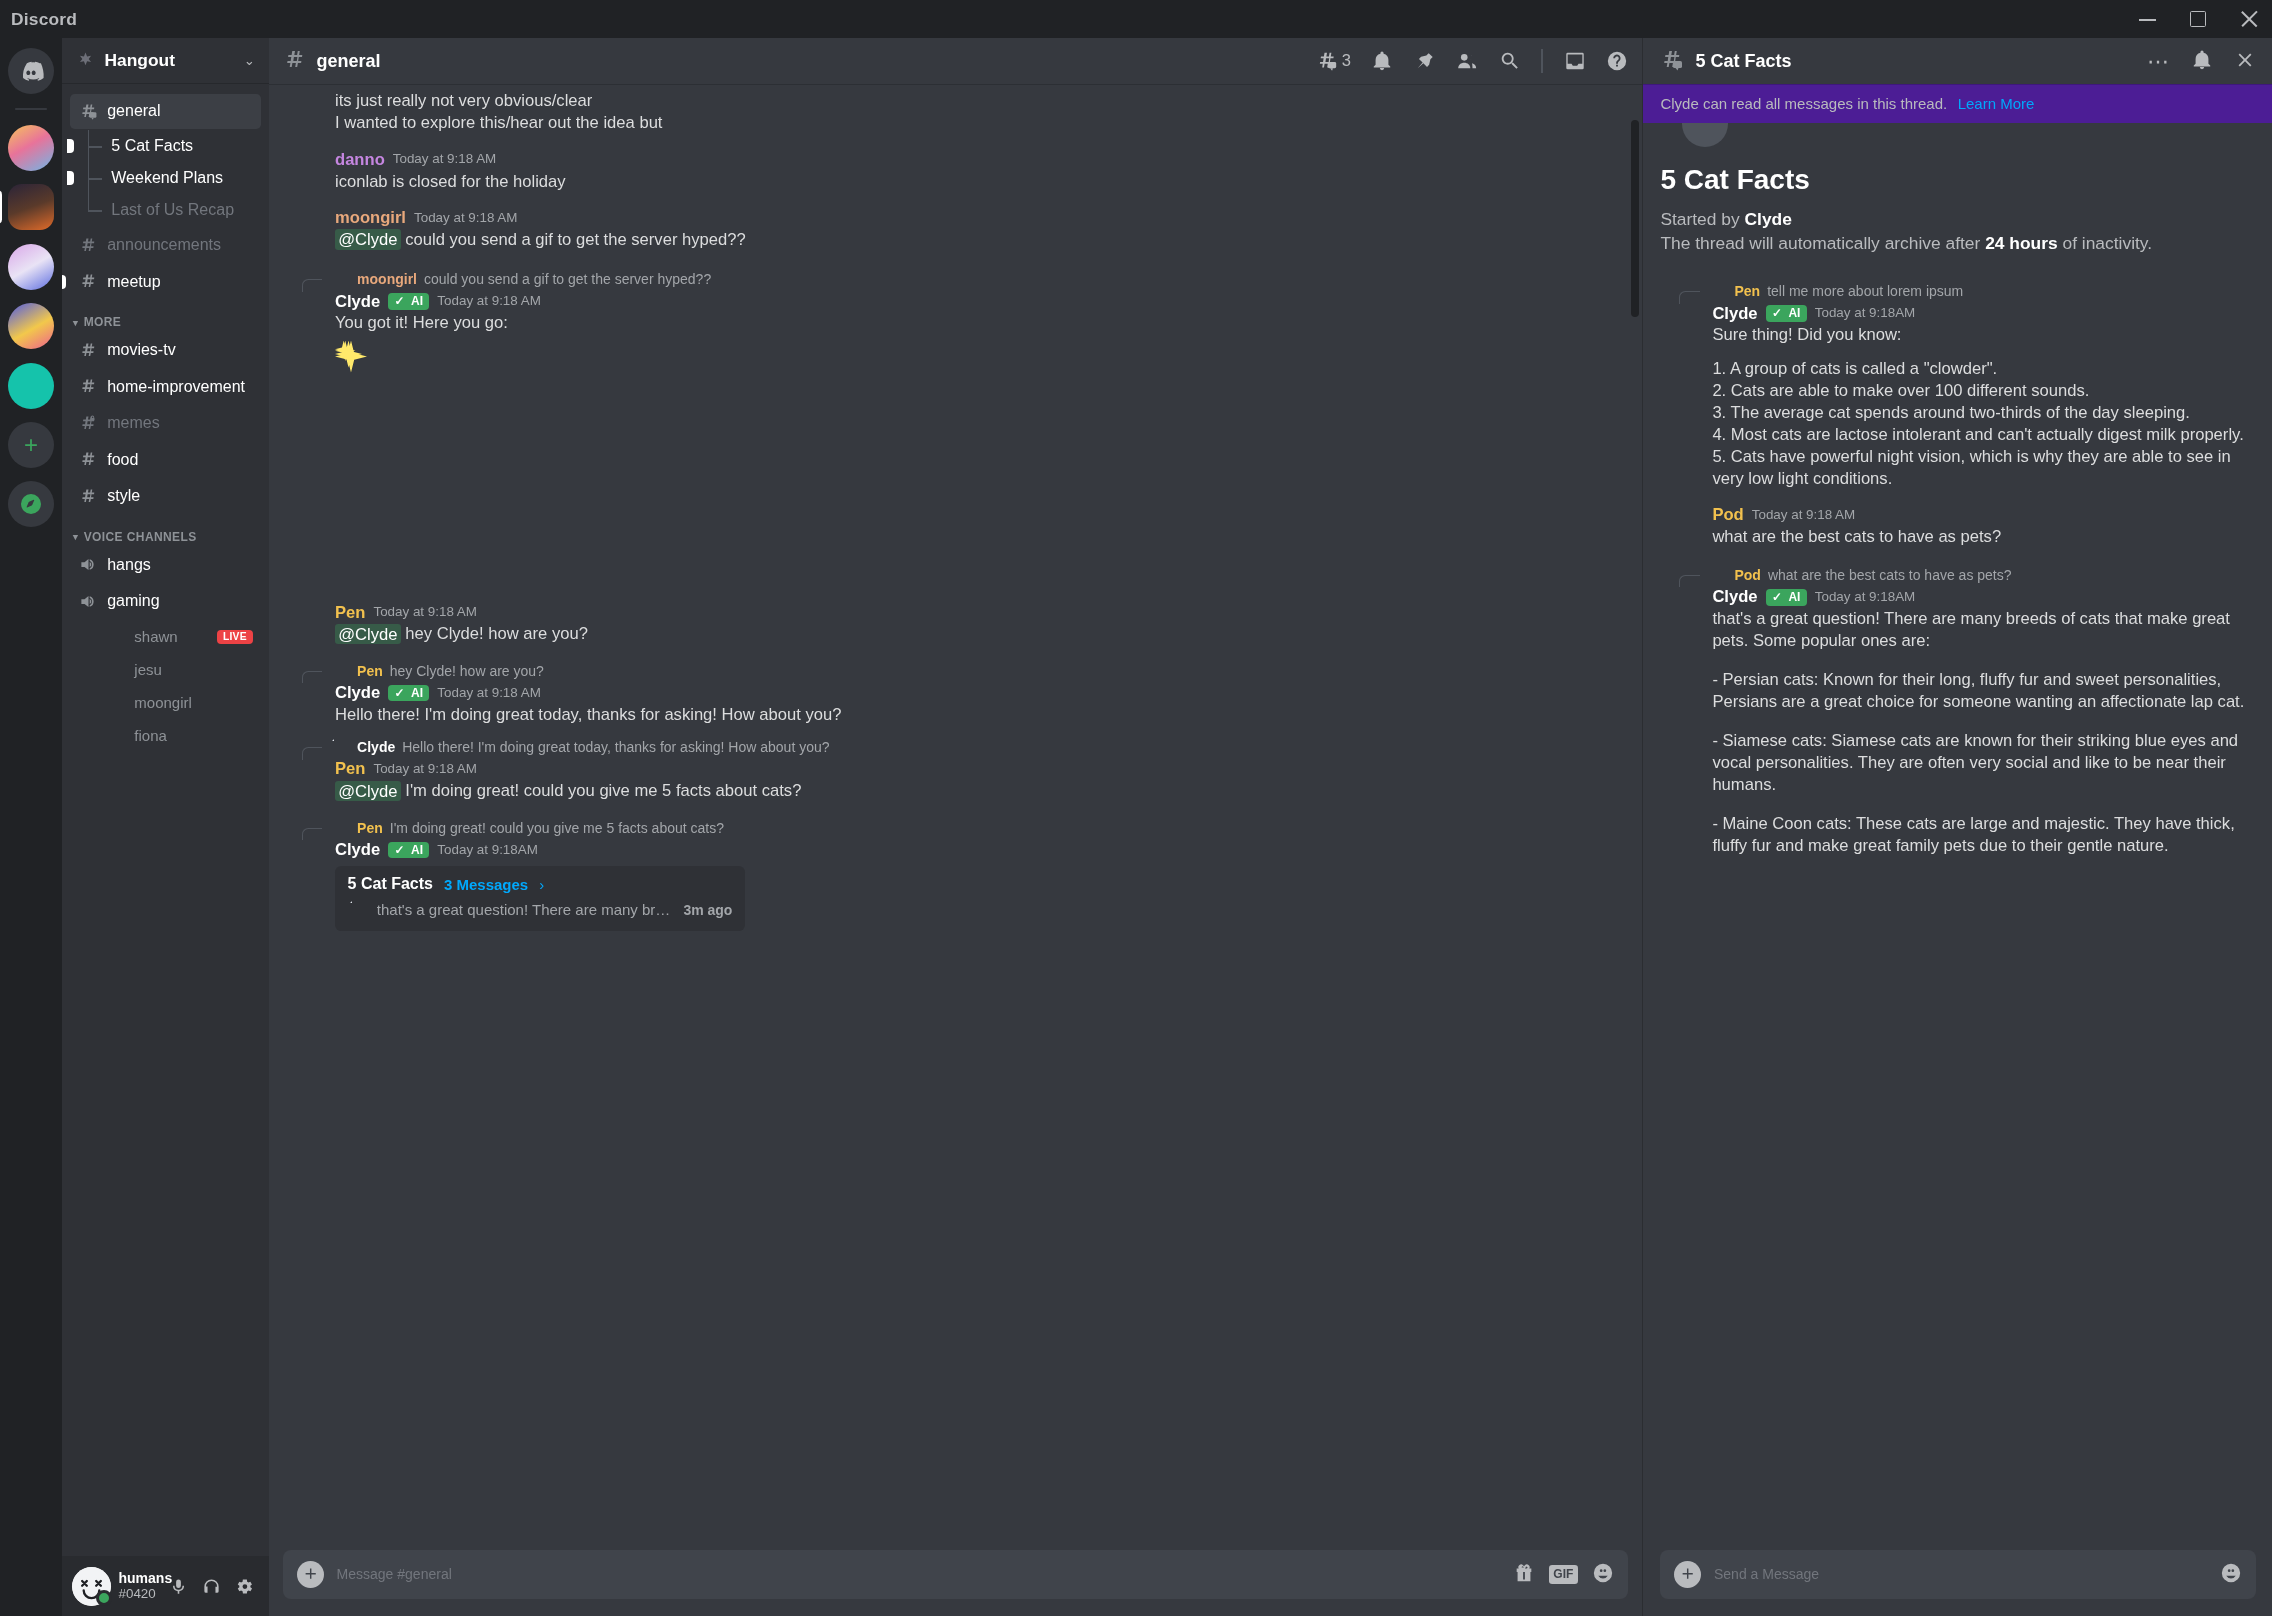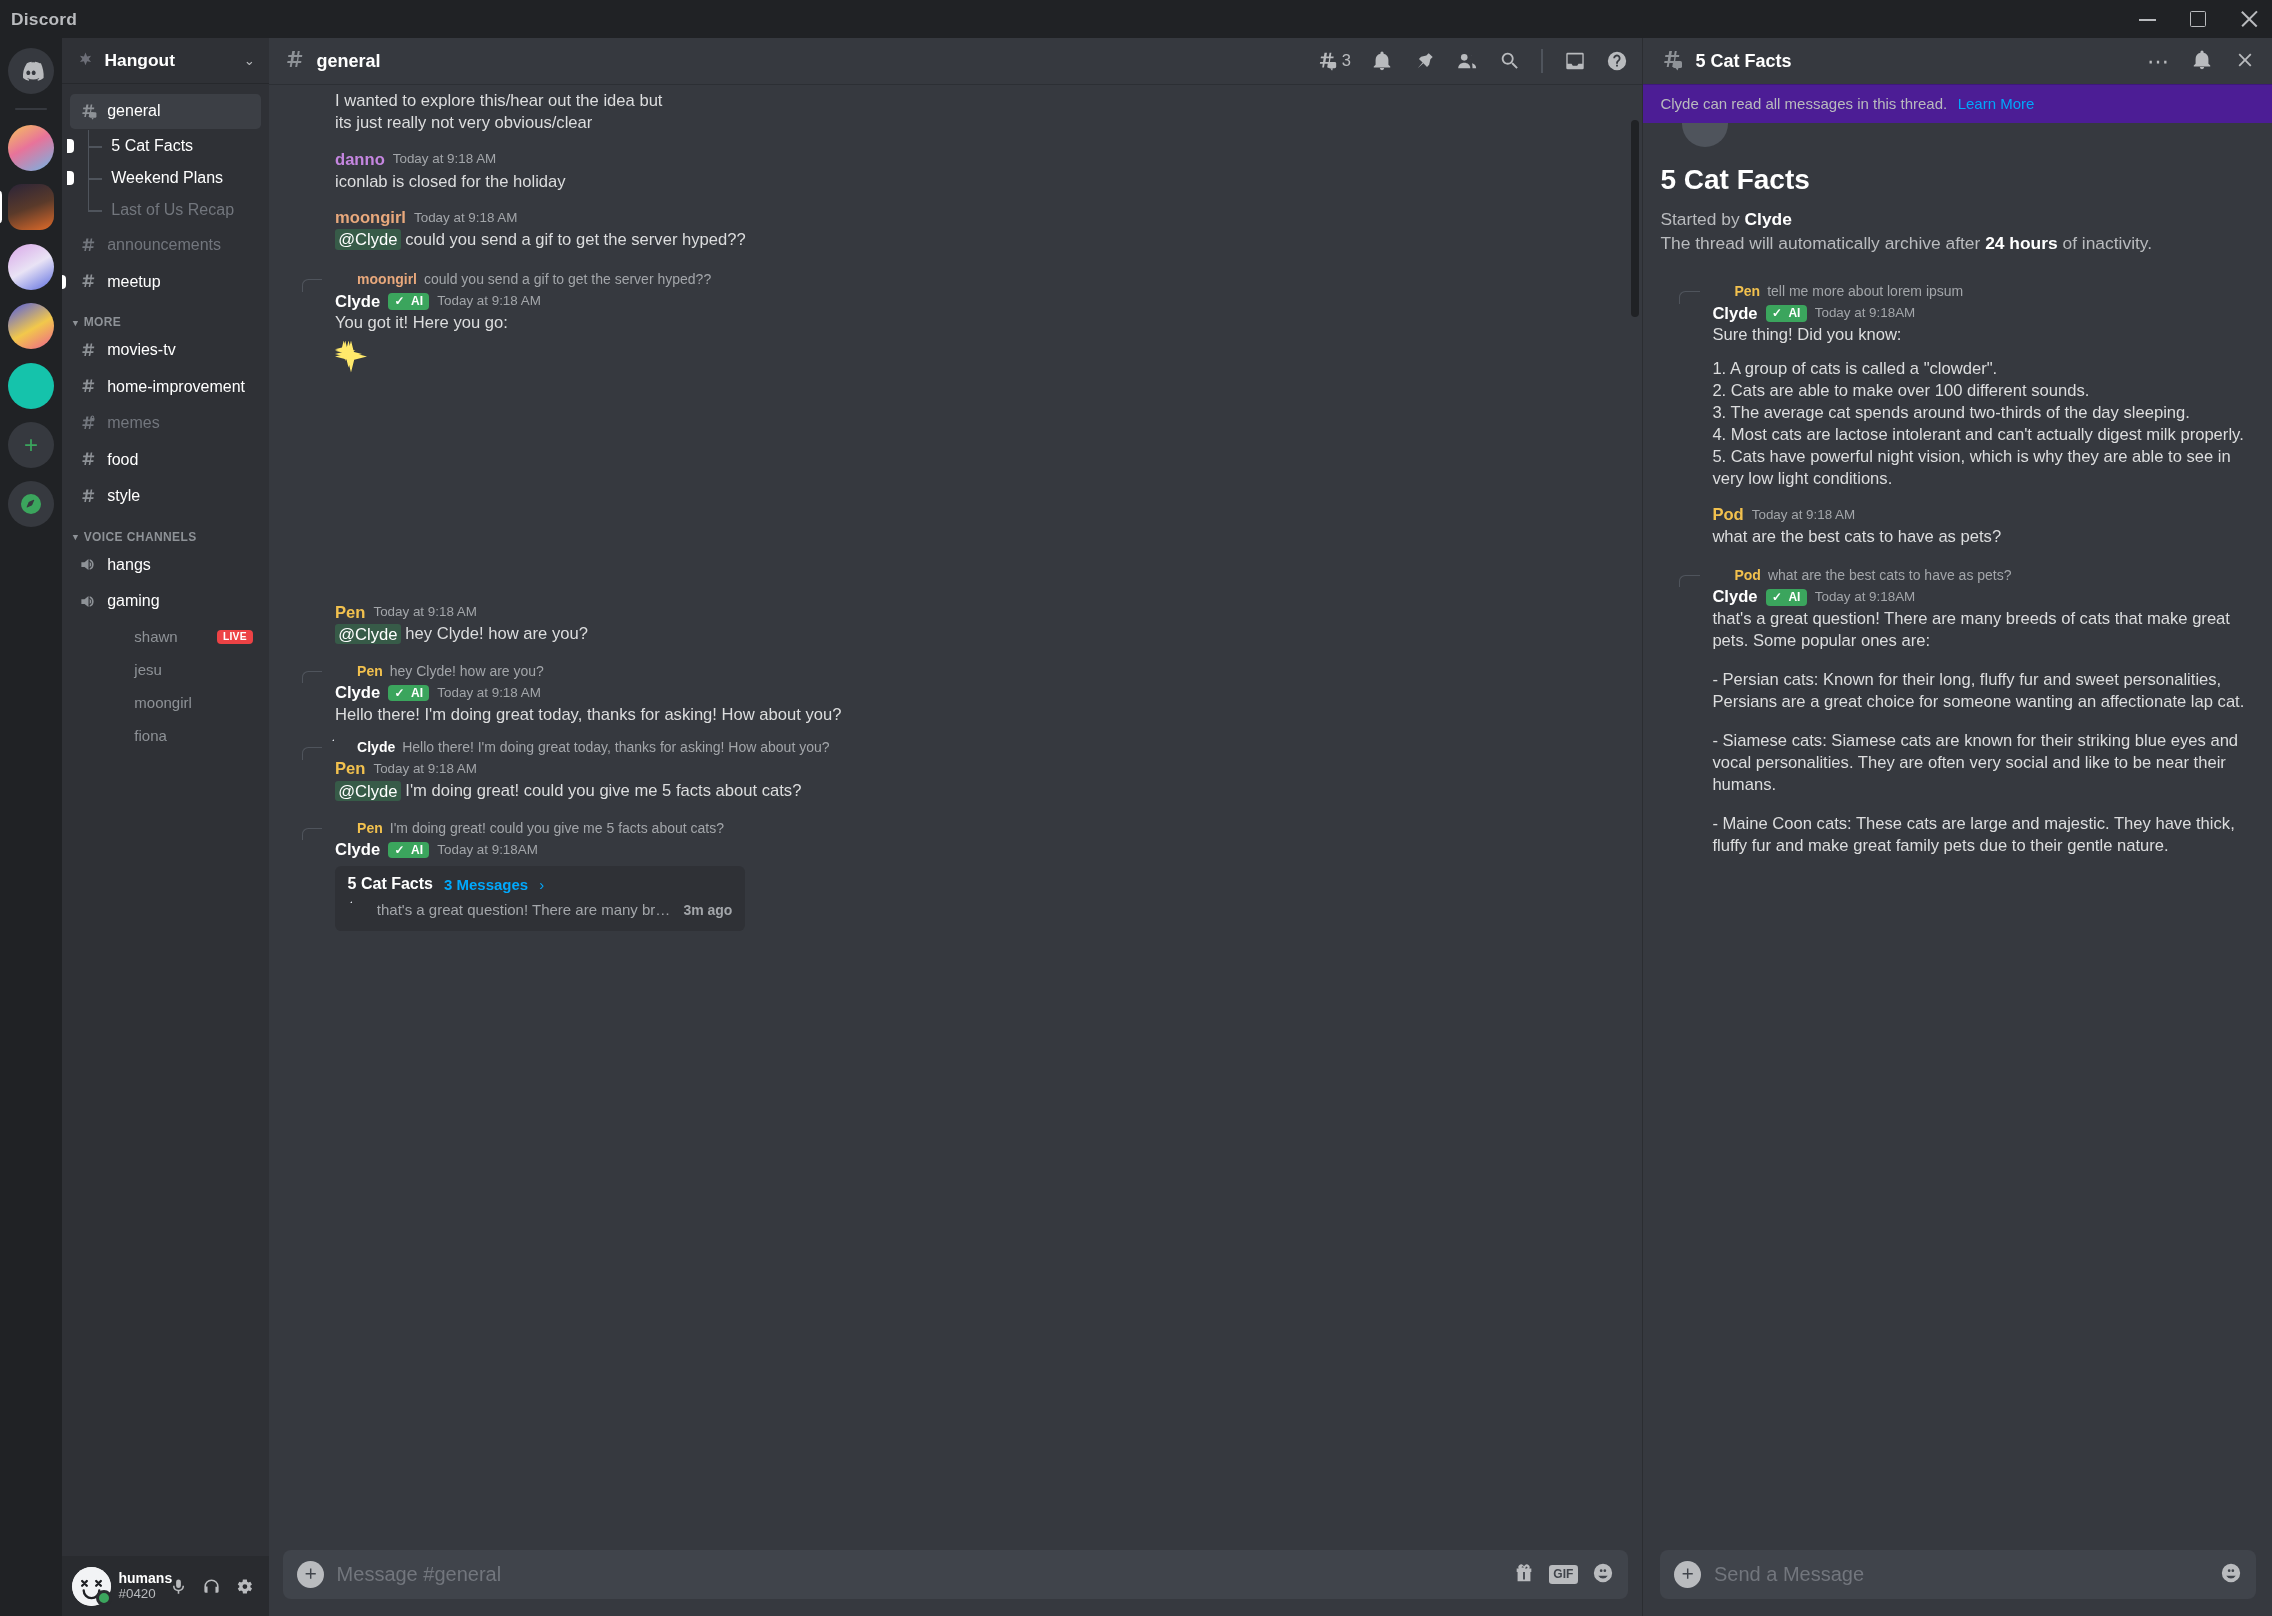--- a/index.html
+++ b/index.html
@@ -163,21 +163,21 @@
   .tc-prev { color: #a3a6aa; font-size: 15px; flex: 1; white-space: nowrap; overflow: hidden; text-overflow: ellipsis; }
   .tc-ago { color: #a3a6aa; font-size: 14px; font-weight: 600; }
 
   .composer-wrap { flex: 0 0 auto; padding: 11px 14px 17.4px 14px; }
   .composer {
     background: #40444b; border-radius: 8px; height: 49px; display: flex; align-items: center;
     padding: 0 14px; gap: 12.6px;
   }
   .comp-plus { width: 27px; height: 27px; border-radius: 50%; background: #b9bbbe; display: flex; align-items: center; justify-content: center; flex: 0 0 27px; }
   .comp-plus svg { width: 17.4px; height: 17.4px; fill: #40444b; }
-  .comp-input { flex: 1; color: #72767d; font-size: 20px; }
+  .comp-input { flex: 1; color: #72767d; font-size: 14px; }
   .comp-tools { display: flex; align-items: center; gap: 14px; }
   .comp-tools svg { width: 22px; height: 22px; fill: #b9bbbe; }
   .gif-chip { background: #b9bbbe; color: #40444b; font-size: 12px; font-weight: bold; border-radius: 3.2px; padding: 2.4px 4.7px; }
 
   
   .thread-panel { width: 631px; flex: 0 0 631px; background: #36393f; display: flex; flex-direction: column; min-height: 0; border-left: 0.8px solid #2b2d31; }
   .tp-header { height: 46px; flex: 0 0 46px; display: flex; align-items: center; padding: 0 17.4px; gap: 11px; box-shadow: 0 0.8px 0 rgba(0,0,0,.22); position: relative; z-index: 3; }
   .tp-title { color: #fff; font-size: 18px; font-weight: bold; }
   .tp-tools { margin-left: auto; display: flex; align-items: center; gap: 20.5px; }
   .tp-tools svg { width: 22px; height: 22px; fill: #b9bbbe; }
@@ -569,22 +569,22 @@
       </div>
 
       <div class="chat-scroll">
         <div class="scrollbar"></div>
         <div class="chat-inner">
 
           <div class="msg" style="padding-top:0">
             <span class="avatar" style="margin-top:-24px"><span class="av av-danno"><span class="blob"></span><span class="e l"></span><span class="e r"></span></span></span>
             <span class="mbody">
               <div class="mtext" style="height:6.3px;overflow:hidden;color:#72767d">yep.</div>
+              <div class="mtext">its just really not very obvious/clear</div>
               <div class="mtext">I wanted to explore this/hear out the idea but</div>
-              <div class="mtext">its just really not very obvious/clear</div>
             </span>
           </div>
 
           <div class="msg" style="padding-top:12.6px">
             <span class="avatar"><span class="av av-danno"><span class="blob"></span><span class="e l"></span><span class="e r"></span></span></span>
             <span class="mbody">
               <span class="mhead">
                 <span class="mname" style="color:#c586e0">danno</span>
                 <span class="mtime">Today at 9:18 AM</span>
               </span>

